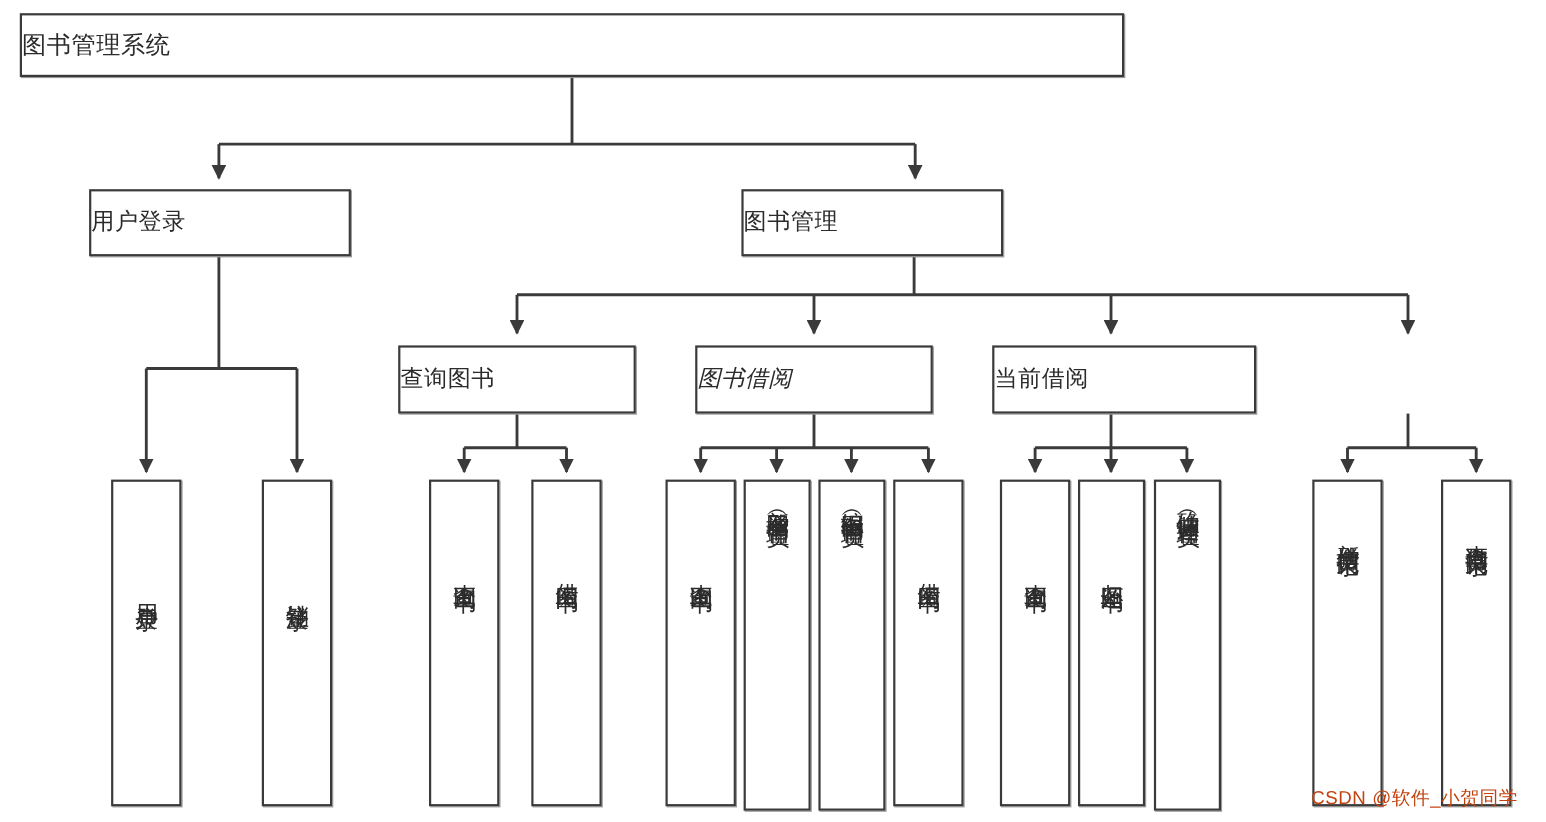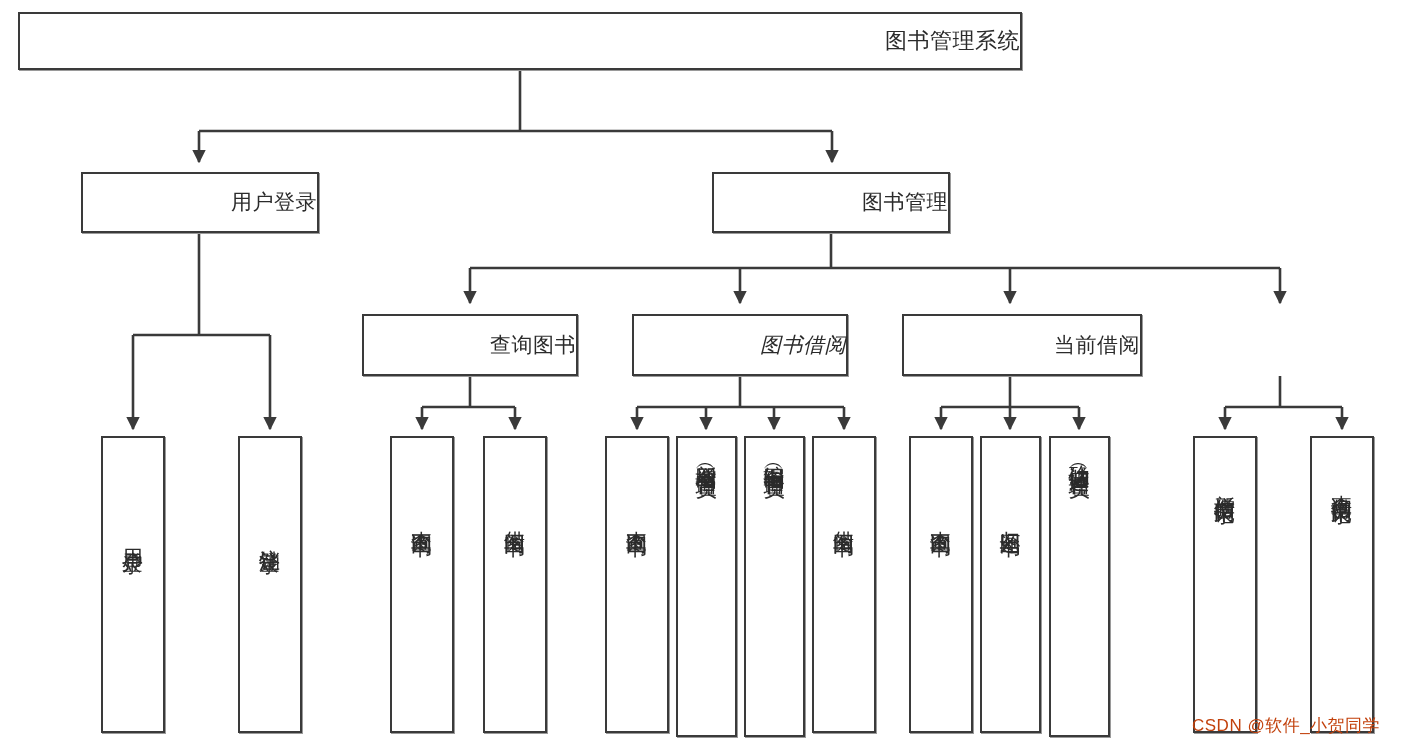--- a/index.html
+++ b/index.html
@@ -26,21 +26,21 @@
     height: 747px;
     pointer-events: none;
   }
   .node {
     position: absolute;
     box-sizing: border-box;
     background: #ffffff;
     border: 2px solid #3a3a3a;
     display: flex;
     align-items: center;
-    justify-content: flex-end;
+    justify-content: flex-start;
     box-shadow: 1px 1px 0 0 #9a9a9a;
   }
   .node .label {
     color: #2b2b2b;
     letter-spacing: 0.5px;
     line-height: 1.18;
     white-space: pre;
   }
   .node.horiz .label {
     font-size: 21px;
@@ -135,21 +135,21 @@
     </g>
   </svg>
 
   <div class="node horiz root" style="left:18px; top:12px; width:1004px; height:58px;">
     <span class="label">图书管理系统</span>
   </div>
 
   <div class="node horiz" style="left:81px; top:172px; width:238px; height:61px;">
     <span class="label">用户登录</span>
   </div>
-  <div class="node horiz" style="left:712px; top:172px; width:238px; height:61px;">
+  <div class="node horiz" style="left:674px; top:172px; width:238px; height:61px;">
     <span class="label">图书管理</span>
   </div>
 
   <div class="node horiz" style="left:362px; top:314px; width:216px; height:62px;">
     <span class="label">查询图书</span>
   </div>
   <div class="node horiz" style="left:632px; top:314px; width:216px; height:62px;font-style:italic;">
     <span class="label">图书借阅</span>
   </div>
   <div class="node horiz" style="left:902px; top:314px; width:240px; height:62px;">

